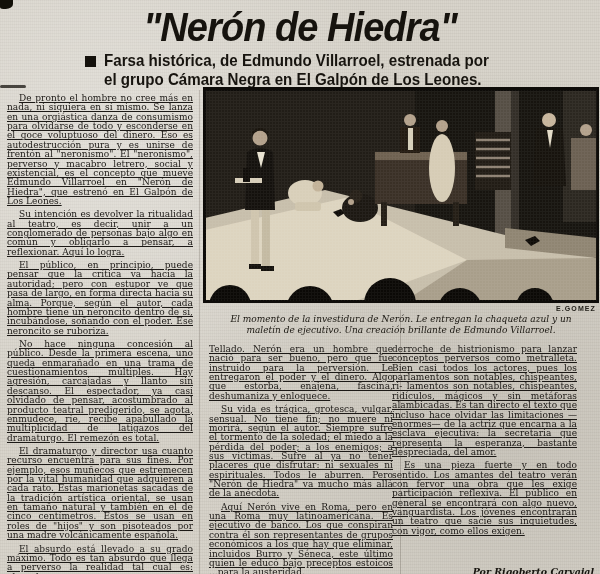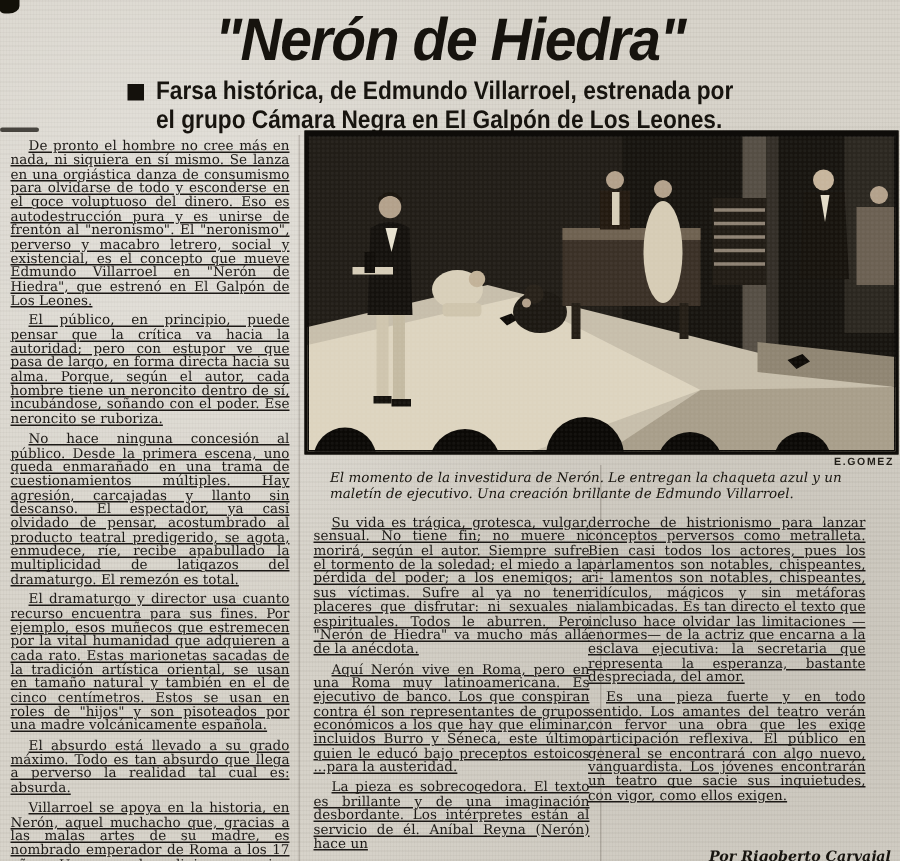--- a/index.html
+++ b/index.html
@@ -47,21 +47,21 @@
   }
   .photo svg{display:block;width:100%;height:100%;}
   .grain{position:absolute;inset:0;pointer-events:none;opacity:.45;
     background-image:radial-gradient(rgba(255,255,255,.09) 1px, transparent 1.3px);
     background-size:3px 3px;}
   .credit{
     position:absolute;left:203px;top:305px;width:393px;text-align:right;
     font-family:"Liberation Sans", sans-serif;font-weight:700;font-size:7px;letter-spacing:1.1px;color:#23201a;
   }
   .caption{
-    position:absolute;left:220px;top:314px;width:362px;text-align:left;
+    position:absolute;left:220px;top:314px;width:362px;text-align:center;
     font-style:italic;font-size:9px;line-height:10.5px;color:#18150f;
   }
   .byline{
     position:absolute;right:6px;top:566px;
     font-style:italic;font-weight:700;font-size:9.5px;color:#17140f;
   }
 </style>
 </head>
 <body>
 
@@ -72,20 +72,21 @@
 
   <h1 class="headline">"Nerón de Hiedra"</h1>
 
   <div class="subtitle">
     <span class="bullet"></span>
     <span class="subtitle-text">Farsa histórica, de Edmundo Villarroel, estrenada por el grupo Cámara Negra en El Galpón de Los Leones.</span>
   </div>
 
   <div class="col col-left">
     <p class="indent">De pronto el hombre no cree más en nada, ni siquiera en sí mismo. Se lanza en una orgiástica danza de consumismo para olvidarse de todo y esconderse en el goce voluptuoso del dinero. Eso es autodestrucción pura y es unirse de frentón al "neronismo". El "neronismo", perverso y macabro letrero, social y existencial, es el concepto que mueve Edmundo Villarroel en "Nerón de Hiedra", que estrenó en El Galpón de Los Leones.</p>
+    <p class="indent">Su intención es devolver la ritualidad al teatro, es decir, unir a un conglomerado de personas bajo algo en común y obligarlo a pensar, a reflexionar. Aquí lo logra.</p>
     <p class="indent">El público, en principio, puede pensar que la crítica va hacia la autoridad; pero con estupor ve que pasa de largo, en forma directa hacia su alma. Porque, según el autor, cada hombre tiene un neroncito dentro de sí, incubándose, soñando con el poder. Ese neroncito se ruboriza.</p>
     <p class="indent">No hace ninguna concesión al público. Desde la primera escena, uno queda enmarañado en una trama de cuestionamientos múltiples. Hay agresión, carcajadas y llanto sin descanso. El espectador, ya casi olvidado de pensar, acostumbrado al producto teatral predigerido, se agota, enmudece, ríe, recibe apabullado la multiplicidad de latigazos del dramaturgo. El remezón es total.</p>
     <p class="indent">El dramaturgo y director usa cuanto recurso encuentra para sus fines. Por ejemplo, esos muñecos que estremecen por la vital humanidad que adquieren a cada rato. Estas marionetas sacadas de la tradición artística oriental, se usan en tamaño natural y también en el de cinco centímetros. Estos se usan en roles de "hijos" y son pisoteados por una madre volcánicamente española.</p>
     <p class="indent">El absurdo está llevado a su grado máximo. Todo es tan absurdo que llega a perverso la realidad tal cual es: absurda.</p>
     <p class="indent">Villarroel se apoya en la historia, en Nerón, aquel muchacho que, gracias a las malas artes de su madre, es nombrado emperador de Roma a los 17 años. Un caso de edipismo asesino mostrado bajo el prisma de Freud, Nietzche y la Corín</p>
   </div>
 
   <figure class="photo">
     <svg viewBox="0 0 392 211" preserveAspectRatio="none">
       <rect x="0" y="0" width="392" height="211" fill="#17140f"></rect>
@@ -164,20 +165,21 @@
       </g>
       <rect x="0" y="0" width="392" height="211" fill="none" stroke="#0d0b08" stroke-width="2"></rect>
     </svg>
     <div class="grain"></div>
   </figure>
 
   <div class="credit">E.GOMEZ</div>
   <div class="caption">El momento de la investidura de Nerón. Le entregan la chaqueta azul y un maletín de ejecutivo. Una creación brillante de Edmundo Villarroel.</div>
 
   <div class="col col-mid">
+    <p>Tellado. Nerón era un hombre que nació para ser bueno, pero que fue instruido para la perversión. Le entregaron el poder y el dinero. Algo que estorba, enajena, fascina, deshumaniza y enloquece.</p>
     <p class="indent">Su vida es trágica, grotesca, vulgar, sensual. No tiene fin; no muere ni morirá, según el autor. Siempre sufre el tormento de la soledad; el miedo a la pérdida del poder; a los enemigos; a sus víctimas. Sufre al ya no tener placeres que disfrutar: ni sexuales ni espirituales. Todos le aburren. Pero "Nerón de Hiedra" va mucho más allá de la anécdota.</p>
     <p class="indent">Aquí Nerón vive en Roma, pero en una Roma muy latinoamericana. Es ejecutivo de banco. Los que conspiran contra él son representantes de grupos económicos a los que hay que eliminar, incluidos Burro y Séneca, este último quien le educó bajo preceptos estoicos ...para la austeridad.</p>
     <p class="indent">La pieza es sobrecogedora. El texto es brillante y de una imaginación desbordante. Los intérpretes están al servicio de él. Aníbal Reyna (Nerón) hace un</p>
   </div>
 
   <div class="col col-right">
     <p>derroche de histrionismo para lanzar conceptos perversos como metralleta. Bien casi todos los actores, pues los parlamentos son notables, chispeantes, ri- lamentos son notables, chispeantes, ridículos, mágicos y sin metáforas alambicadas. Es tan directo el texto que incluso hace olvidar las limitaciones —enormes— de la actriz que encarna a la esclava ejecutiva: la secretaria que representa la esperanza, bastante despreciada, del amor.</p>
     <p class="indent">Es una pieza fuerte y en todo sentido. Los amantes del teatro verán con fervor una obra que les exige participación reflexiva. El público en general se encontrará con algo nuevo, vanguardista. Los jóvenes encontrarán un teatro que sacie sus inquietudes, con vigor, como ellos exigen.</p>
   </div>
 

